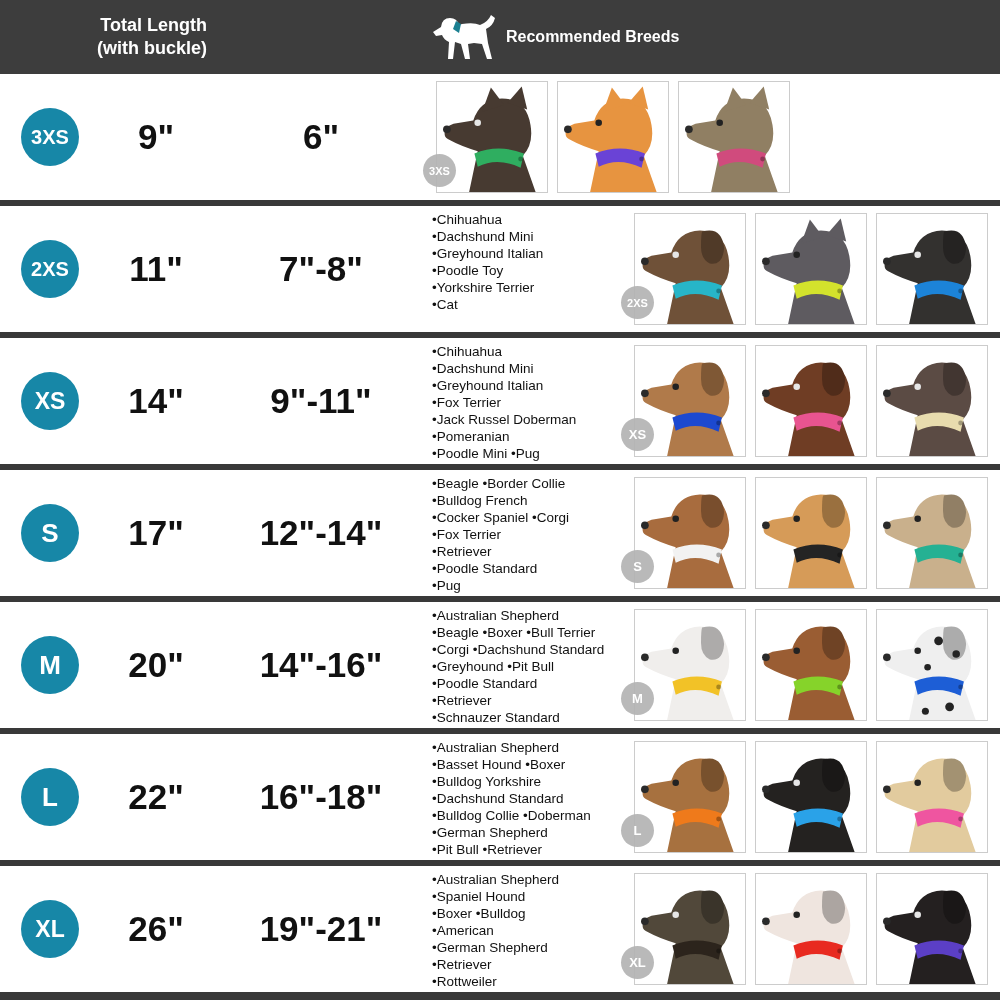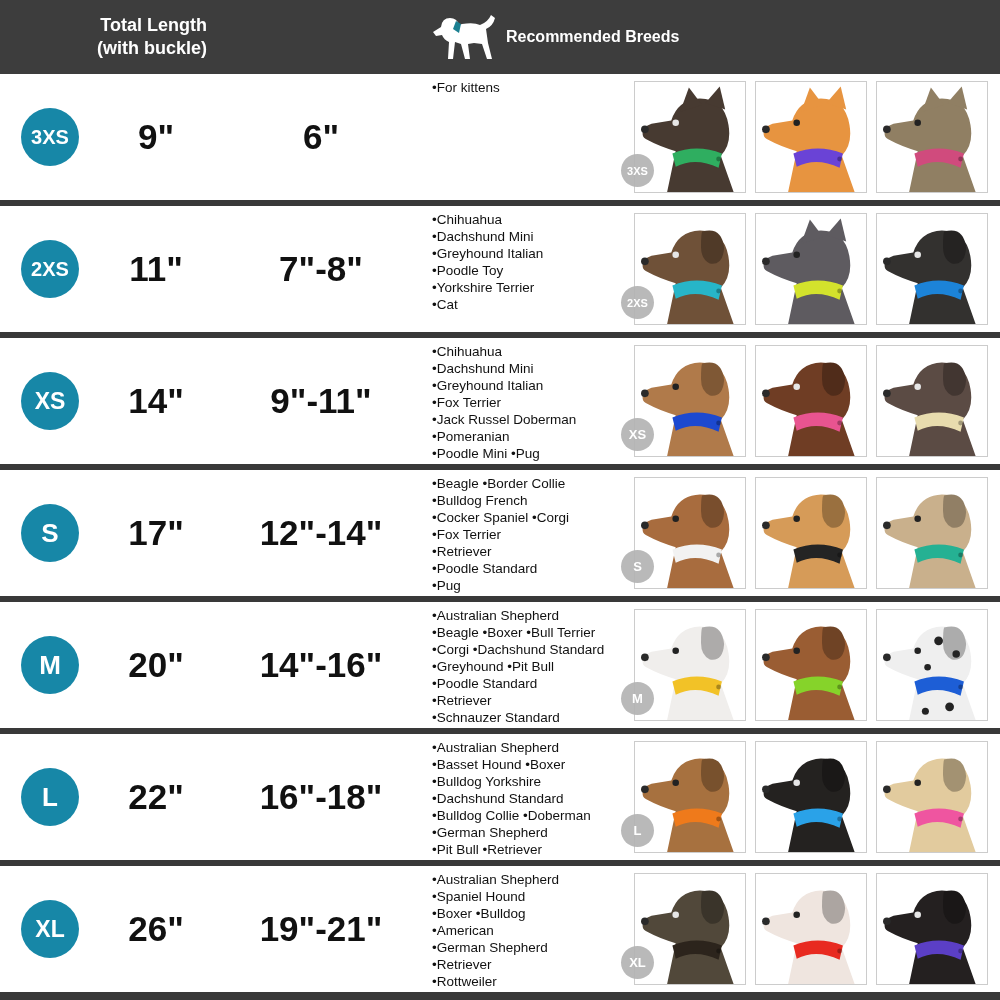--- a/index.html
+++ b/index.html
@@ -51,23 +51,20 @@
   <div class="hbreeds">Recommended Breeds</div>
 </div>
 
 <div id="rows">
     <div class="row">
     <div class="cell-badge">
       <div class="badge" style="font-size:20px">3XS</div>
     </div>
     <div class="cell-length">9"</div>
     <div class="cell-neck">6"</div>
-    <div class="cell-breeds">
-        <div class="breed-line">•For kittens</div>
-      </div>
     <div class="cell-photos">
         <div class="photo">
           <svg viewBox="0 0 100 100">
     <path d="M7,48 Q6,41 15,38 L33,35 Q39,16 59,15 Q81,15 85,39 Q88,57 78,67 L90,101 L29,101 L37,63 Q21,58 12,53 Q7,51 7,48 Z" fill="#473a31"></path>
     <polygon points="41,27 49,5 61,21" fill="#473a31"></polygon>
             <polygon points="64,19 77,4 82,25" fill="#473a31"></polygon>
     <circle cx="9" cy="43" r="3.5" fill="#2a2a2a"></circle>
     <circle cx="37" cy="37" r="3" fill="#e6e6e6"></circle>
     <path d="M34,65 Q56,56 79,65 L76,78 Q55,68 37,77 Z" fill="#2fae60"></path>
     <circle cx="76" cy="70" r="2.2" fill="rgba(0,0,0,0.3)"></circle>

